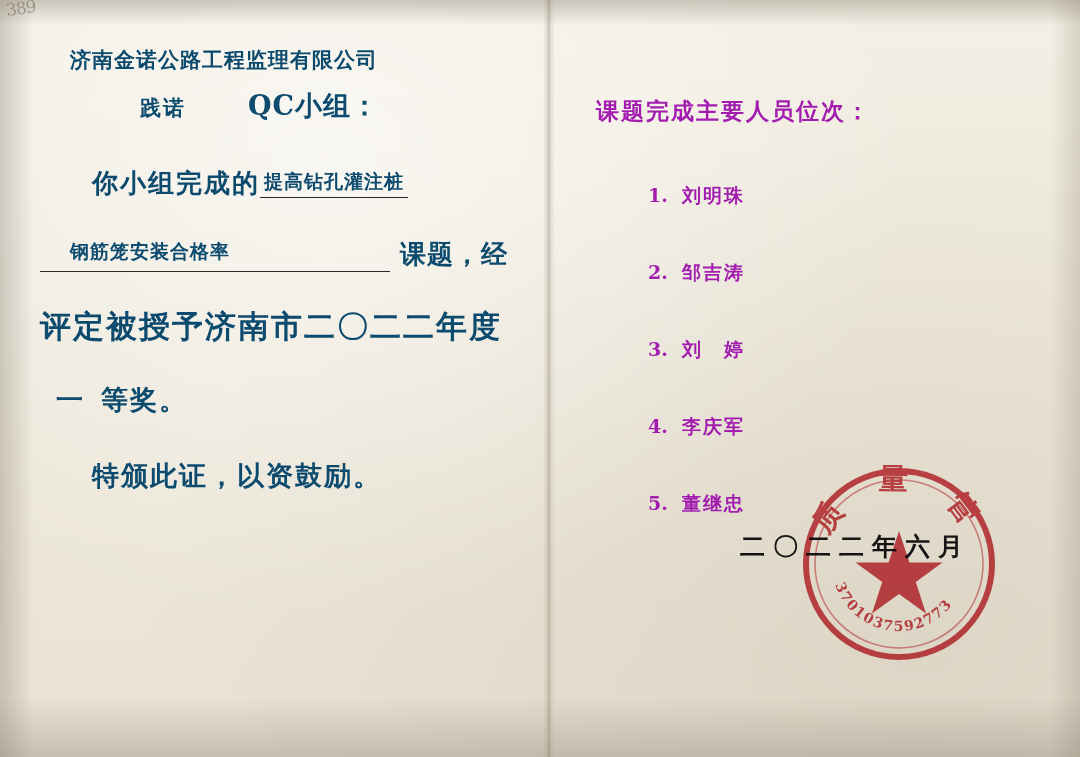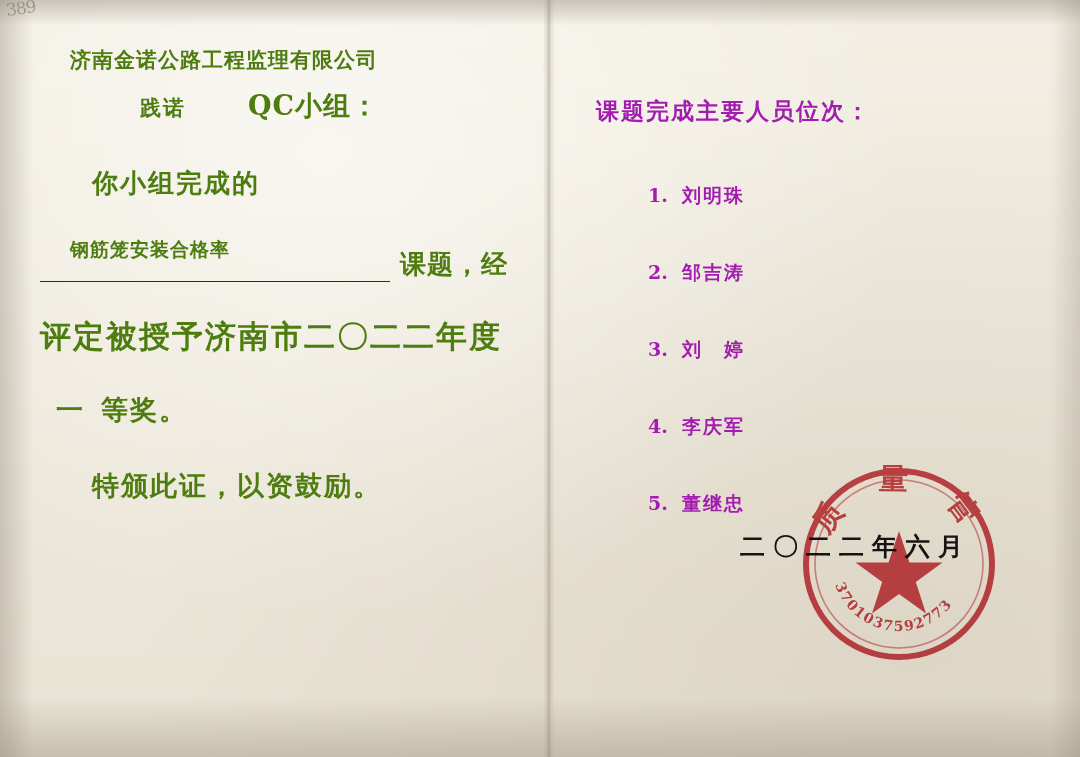--- a/index.html
+++ b/index.html
@@ -67,21 +67,21 @@
     opacity: 0.75;
     letter-spacing: -1px;
   }
 
   
   .left {
     position: absolute;
     left: 40px;
     top: 46px;
     width: 490px;
-    color: #4d7c0f;
+    color: #0c4a6e;
   }
   .company-line {
     font-size: 21px;
     font-weight: 700;
     letter-spacing: 1px;
     margin-left: 30px;
   }
   .row-pledge {
     display: flex;
     align-items: baseline;
@@ -119,21 +119,21 @@
     white-space: nowrap;
   }
   .row-topic2 {
     display: flex;
     align-items: flex-end;
     margin-top: 36px;
   }
   .topic2-blank {
     border-bottom: 1.6px solid #2a2a2a;
     width: 320px;
-    padding: 0 0 18px 30px;
+    padding: 0 0 6px 30px;
     font-size: 19px;
     font-weight: 700;
     letter-spacing: 1px;
   }
   .after-topic {
     font-size: 26px;
     font-weight: 700;
     margin-left: 10px;
     letter-spacing: 1px;
   }
@@ -254,20 +254,21 @@
   <div class="left">
     <div class="company-line">济南金诺公路工程监理有限公司</div>
 
     <div class="row-pledge">
       <div class="pledge">践诺</div>
       <div class="qc-group">QC小组：</div>
     </div>
 
     <div class="row-topic1">
       <span class="your-group">你小组完成的</span>
+      <span class="blank-underline">提高钻孔灌注桩</span>
     </div>
 
     <div class="row-topic2">
       <span class="topic2-blank">钢筋笼安装合格率</span>
       <span class="after-topic">课题，经</span>
     </div>
 
     <div class="body-line">评定被授予济南市二〇二二年度</div>
 
     <div class="award-line">

